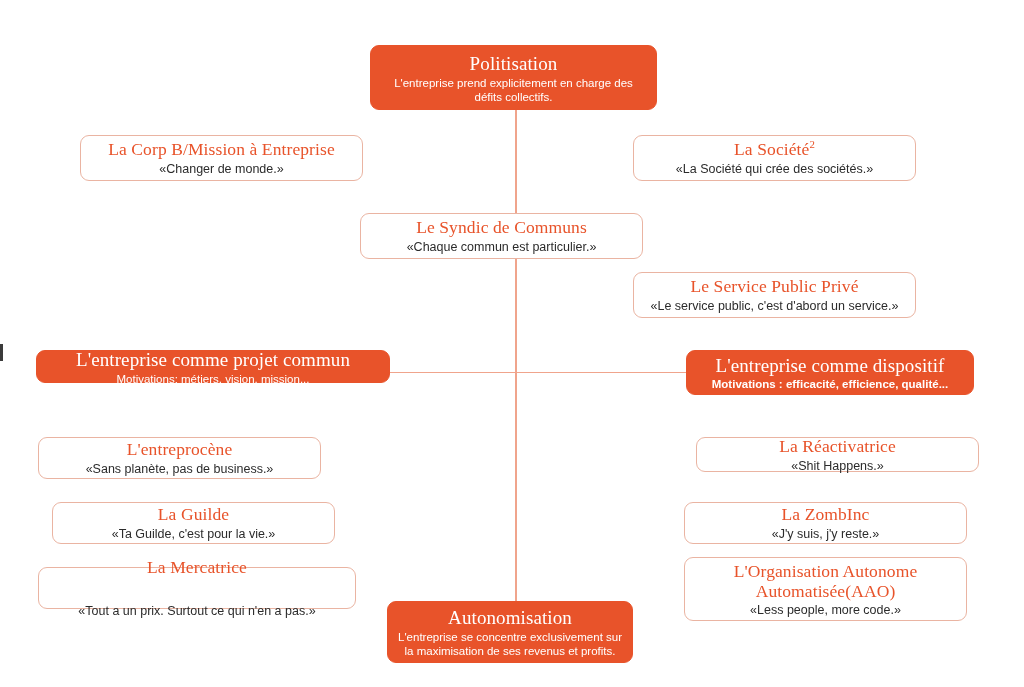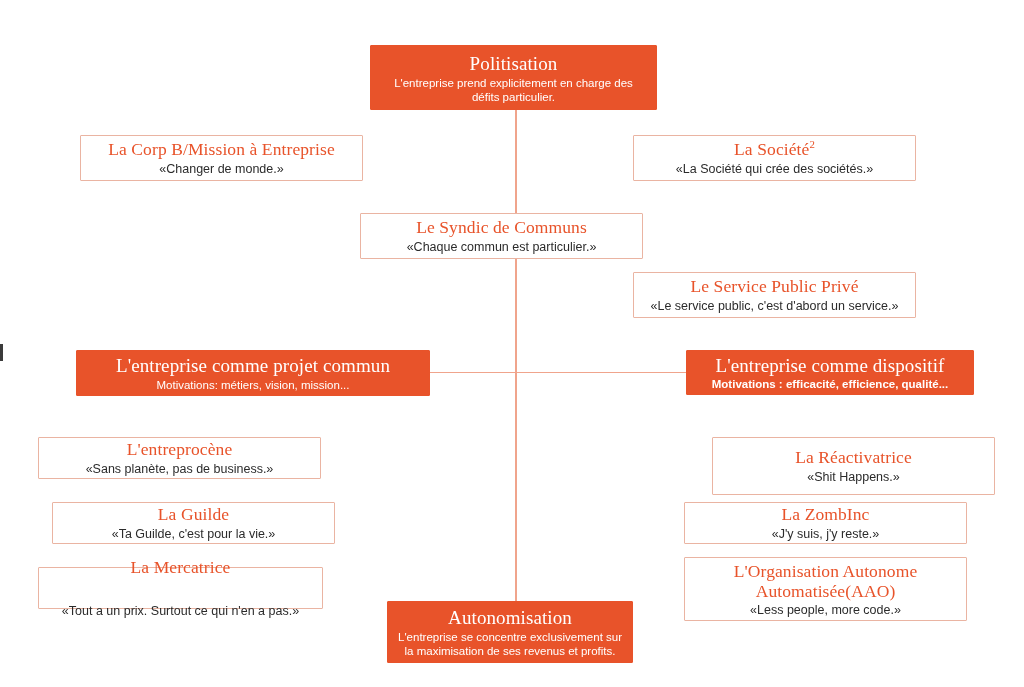--- a/index.html
+++ b/index.html
@@ -46,21 +46,21 @@
     top: 344px;
     width: 3px;
     height: 17px;
     background: #3b3b3b;
   }
 
   
   .node {
     position: absolute;
     box-sizing: border-box;
-    border-radius: 1px;
+    border-radius: 9px;
     text-align: center;
     display: flex;
     flex-direction: column;
     justify-content: center;
     align-items: center;
     padding: 4px 8px;
   }
   .node.outline {
     background: #ffffff;
     border: 1.4px solid #eab4a2;
@@ -111,45 +111,45 @@
     line-height: 0;
   }
 
   
   #node-politisation      { left: 370px; top: 45px;  width: 287px; height: 65px; }
   #node-corp-b            { left: 80px;  top: 135px; width: 283px; height: 46px; }
   #node-societe2          { left: 633px; top: 135px; width: 283px; height: 46px; text-align: center; }
   #node-syndic            { left: 360px; top: 213px; width: 283px; height: 46px; }
   #node-service-public    { left: 633px; top: 272px; width: 283px; height: 46px; }
 
-  #node-projet-commun     { left: 36px;  top: 350px; width: 354px; height: 46px; margin-left: 40px; }
+  #node-projet-commun     { left: 36px;  top: 350px; width: 354px; height: 33px; }
   #node-dispositif        { left: 686px; top: 350px; width: 288px; height: 45px; }
 
   #node-entreprocene      { left: 38px;  top: 437px; width: 283px; height: 42px; }
   #node-guilde            { left: 52px;  top: 502px; width: 283px; height: 42px; }
-  #node-mercatrice        { left: 38px;  top: 567px; width: 285px; height: 42px; gap: 24px; }
-
-  #node-reactivatrice     { left: 712px; top: 437px; width: 283px; height: 58px; }
+  #node-mercatrice        { left: 38px;  top: 567px; width: 318px; height: 42px; gap: 24px; }
+
+  #node-reactivatrice     { left: 696px; top: 437px; width: 283px; height: 35px; }
   #node-zombinc           { left: 684px; top: 502px; width: 283px; height: 42px; }
   #node-aao               { left: 684px; top: 557px; width: 283px; height: 64px; }
 
   #node-autonomisation    { left: 387px; top: 601px; width: 246px; height: 62px; }
 </style>
 </head>
 <body>
 
 <div id="canvas">
 
   <div class="axis-v"></div>
   <div class="axis-h"></div>
   <div class="edge-tick"></div>
 
   <div class="node filled" id="node-politisation">
     <div class="title">Politisation</div>
-    <div class="subtitle">L'entreprise prend explicitement en charge des défits particulier.</div>
+    <div class="subtitle">L'entreprise prend explicitement en charge des défits collectifs.</div>
   </div>
 
   <div class="node outline" id="node-corp-b">
     <div class="title">La Corp B/Mission à Entreprise</div>
     <div class="subtitle">«Changer de monde.»</div>
   </div>
 
   <div class="node outline" id="node-societe2">
     <div class="title"><span>La Société</span><sup>2</sup></div>
     <div class="subtitle">«La Société qui crée des sociétés.»</div>

